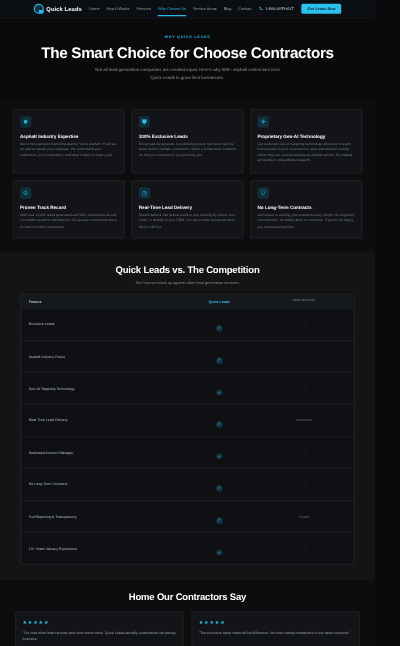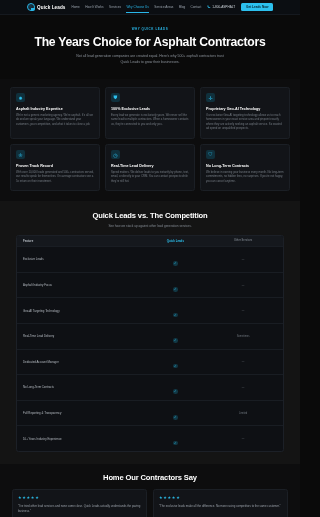--- a/index.html
+++ b/index.html
@@ -123,21 +123,21 @@
             <path d="M3 2h3l1.5 3.5L6 7c1 2 2 3 4 4l1.5-1.5L15 11v3H12C6.5 14 2 9.5 2 4V2z"></path>
           </svg>
       </span>
       <span>1-800-ASPHALT</span>
     </div>
     <button class="nav-cta">Get Leads Now</button>
   </div>
 
   <div class="hero">
     <div class="eyebrow">WHY QUICK LEADS</div>
-    <h1>The Years Choice for Asphalt Contractors</h1>
+    <h1>The Smart Choice for Choose Contractors</h1>
     <p>Not all lead generation companies are created equal. Here's why 500+ asphalt contractors trust Quick Leads to grow their businesses.</p>
   </div>
 
   <div class="features">
     <div class="grid3">
       <div class="card">
         <div class="card-icon">✸</div>
         <h3>Asphalt Industry Expertise</h3>
         <p>We're not a generic marketing agency. We're asphalt. It's all we do and we speak your language. We understand your customers, your competition, and what it takes to close a job.</p>
       </div>

